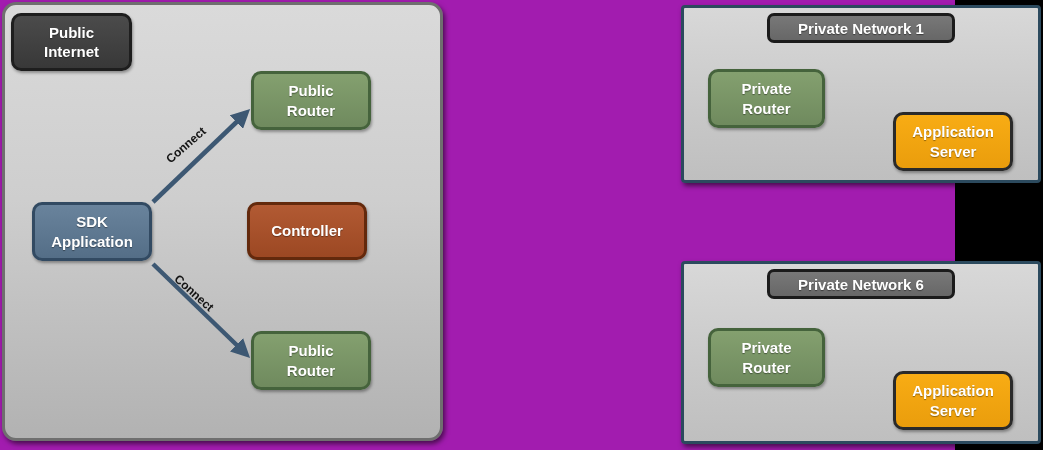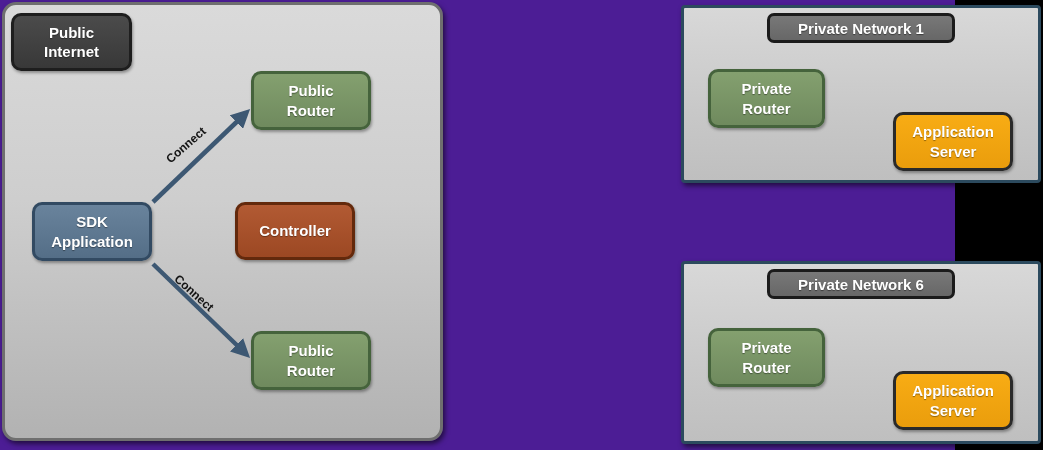--- a/index.html
+++ b/index.html
@@ -1,18 +1,18 @@
 <!DOCTYPE html>
 <html><head>
 <meta charset="utf-8">
 <style>
   html,body{margin:0;padding:0;background:#000;}
   body{width:1043px;height:450px;overflow:hidden;
        font-family:"Liberation Sans","DejaVu Sans",sans-serif;}
-  .stage{position:relative;width:955px;height:450px;background:#4c1d95;}
+  .stage{position:relative;width:955px;height:450px;background:#a21caf;}
 
   
   .zone{position:absolute;left:2px;top:2px;width:435px;height:433px;
         border:3px solid #6f6f6f;border-radius:14px;
         background:linear-gradient(180deg,#dadada 0%,#cecece 45%,#b2b2b2 100%);
         box-shadow:2px 3px 5px rgba(0,0,0,.55);}
 
   
   .network{position:absolute;width:354px;
         border:3px solid #2c4a5e;border-radius:4px;
@@ -39,21 +39,21 @@
   .node.dark  {background:linear-gradient(180deg,#4b4b4b,#383838);border:3px solid #1e1e1e;}
   .node.green {background:linear-gradient(180deg,#84a06f,#6f8a5e);border:3px solid #45633c;align-items:center;}
   .node.blue  {background:linear-gradient(180deg,#69839c,#546e87);border:3px solid #324a62;}
   .node.rust  {background:linear-gradient(180deg,#b25a33,#9c4823);border:3px solid #63290c;}
   .node.orange{background:linear-gradient(180deg,#f8ac14,#ea9d0c);border:3px solid #2a2a2a;margin-top:43px;}
 
   
   .n-internet {left:6px;  top:8px;  width:115px;height:52px;}
   .n-router-t {left:246px;top:66px; width:114px;height:53px;}
   .n-sdk      {left:27px; top:197px;width:114px;height:53px;}
-  .n-ctrl     {left:230px;top:197px;width:114px;height:52px;}
+  .n-ctrl     {left:242px;top:197px;width:114px;height:52px;}
   .n-router-b {left:246px;top:326px;width:114px;height:53px;}
 
   
   .n-priv-router{left:24px;top:61px;width:111px;height:53px;}
   .n-app-server {left:209px;top:61px;width:114px;height:53px;}
   .pn2 .n-priv-router,.pn2 .n-app-server{top:64px;}
 
   
   .edges{position:absolute;left:0;top:0;width:435px;height:433px;pointer-events:none;}
   .edge-label{position:absolute;color:#141414;font-weight:bold;font-size:12px;

